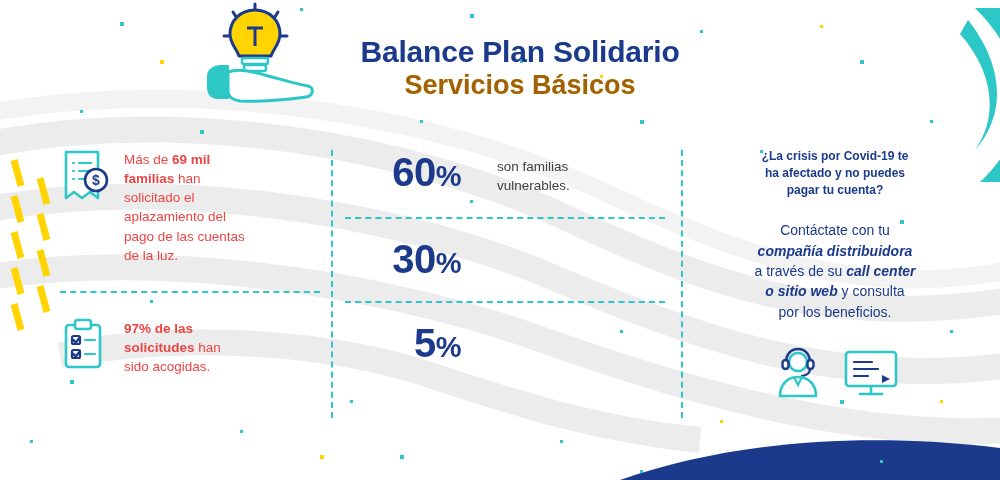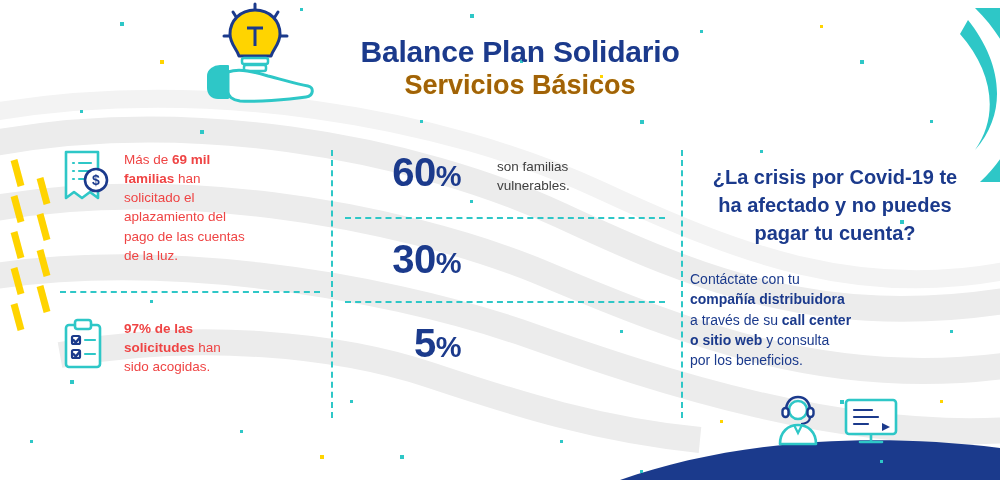--- a/index.html
+++ b/index.html
@@ -132,34 +132,34 @@
     line-height: 1.42;
     color: #404040;
     padding-top: 9px;
     margin-left: 20px;
   }
   .mid-sep { margin: 22px 0 20px 0; }
   .mid-sep2 { margin: 22px 0 20px 0; }
 
   
   .rquestion {
-    font-size: 20px;
+    font-size: 12px;
     font-weight: bold;
     color: #1b3a8c;
     text-align: center;
     line-height: 1.4;
-    margin-top: 15px;
   }
   .rbody {
     margin-top: 22px;
     font-size: 14px;
     color: #1b3a8c;
+    text-align: center;
     line-height: 1.45;
   }
-  .rbody b { font-weight: bold; }
+  .rbody b { font-weight: bold; font-style: italic; }
   .ricons {
     margin-top: 24px;
     display: flex;
     justify-content: center;
     align-items: flex-end;
     gap: 16px;
   }
   .sr-only {
     position: absolute;
     width: 1px; height: 1px;

